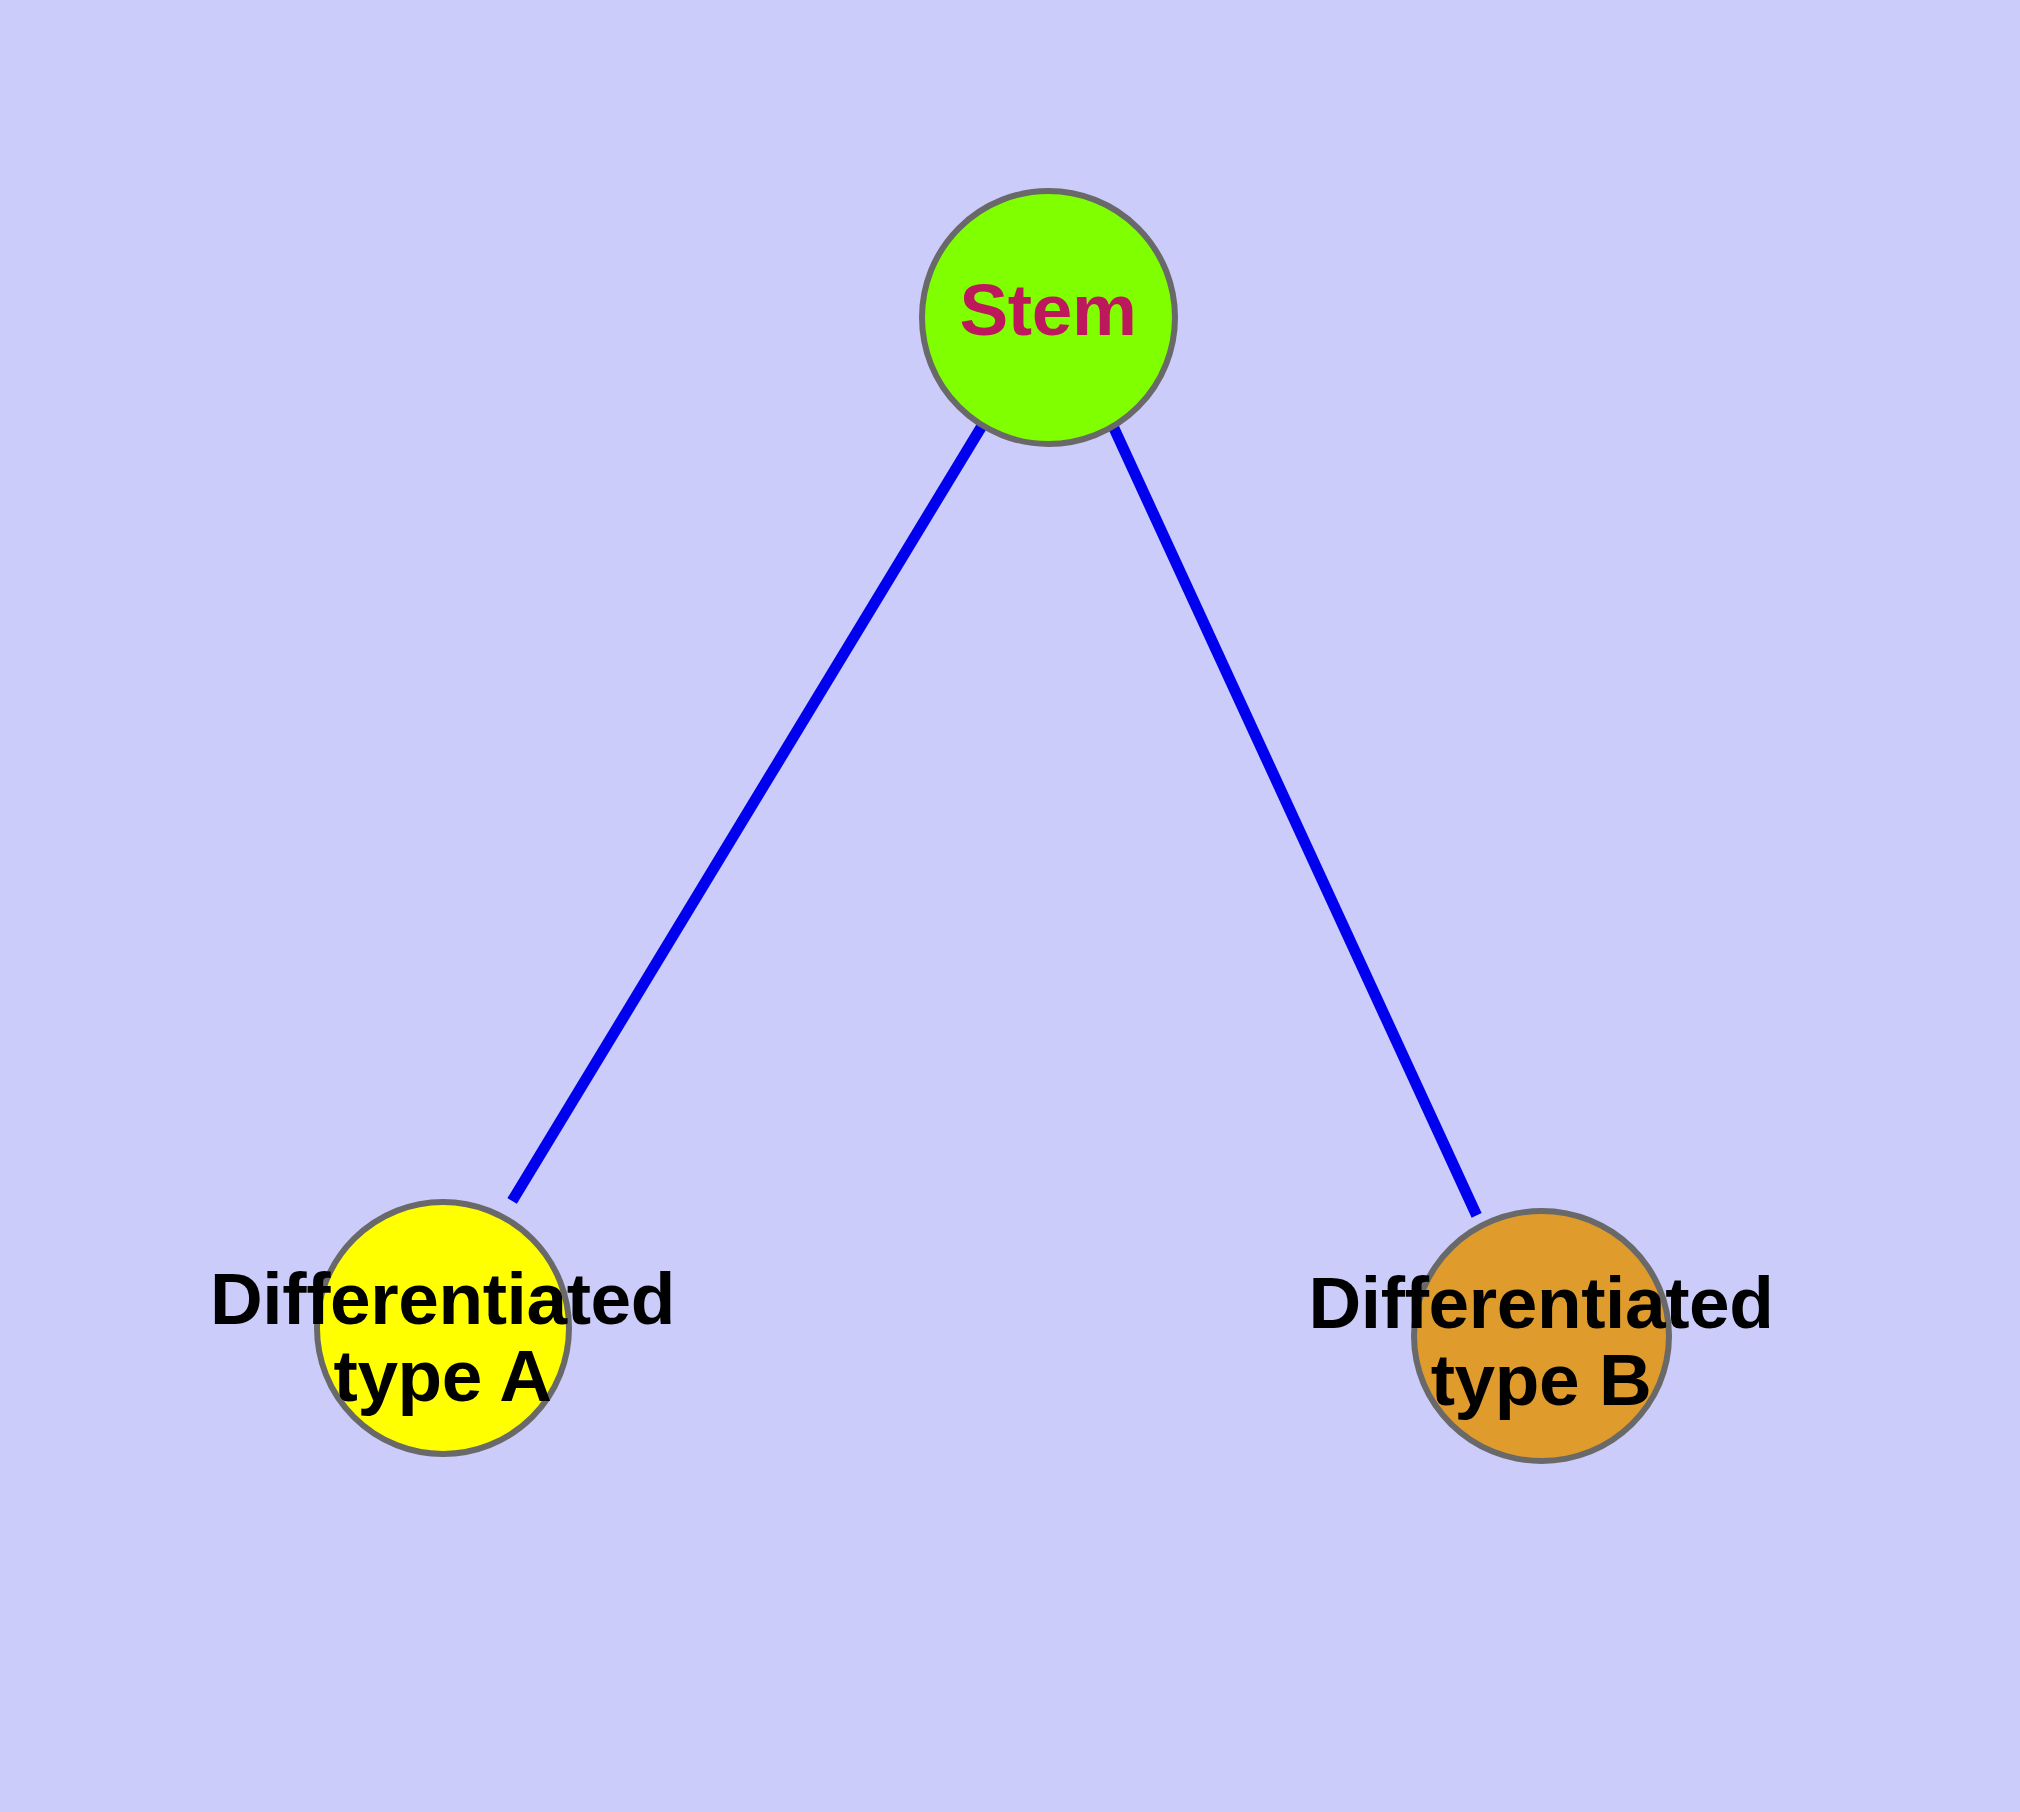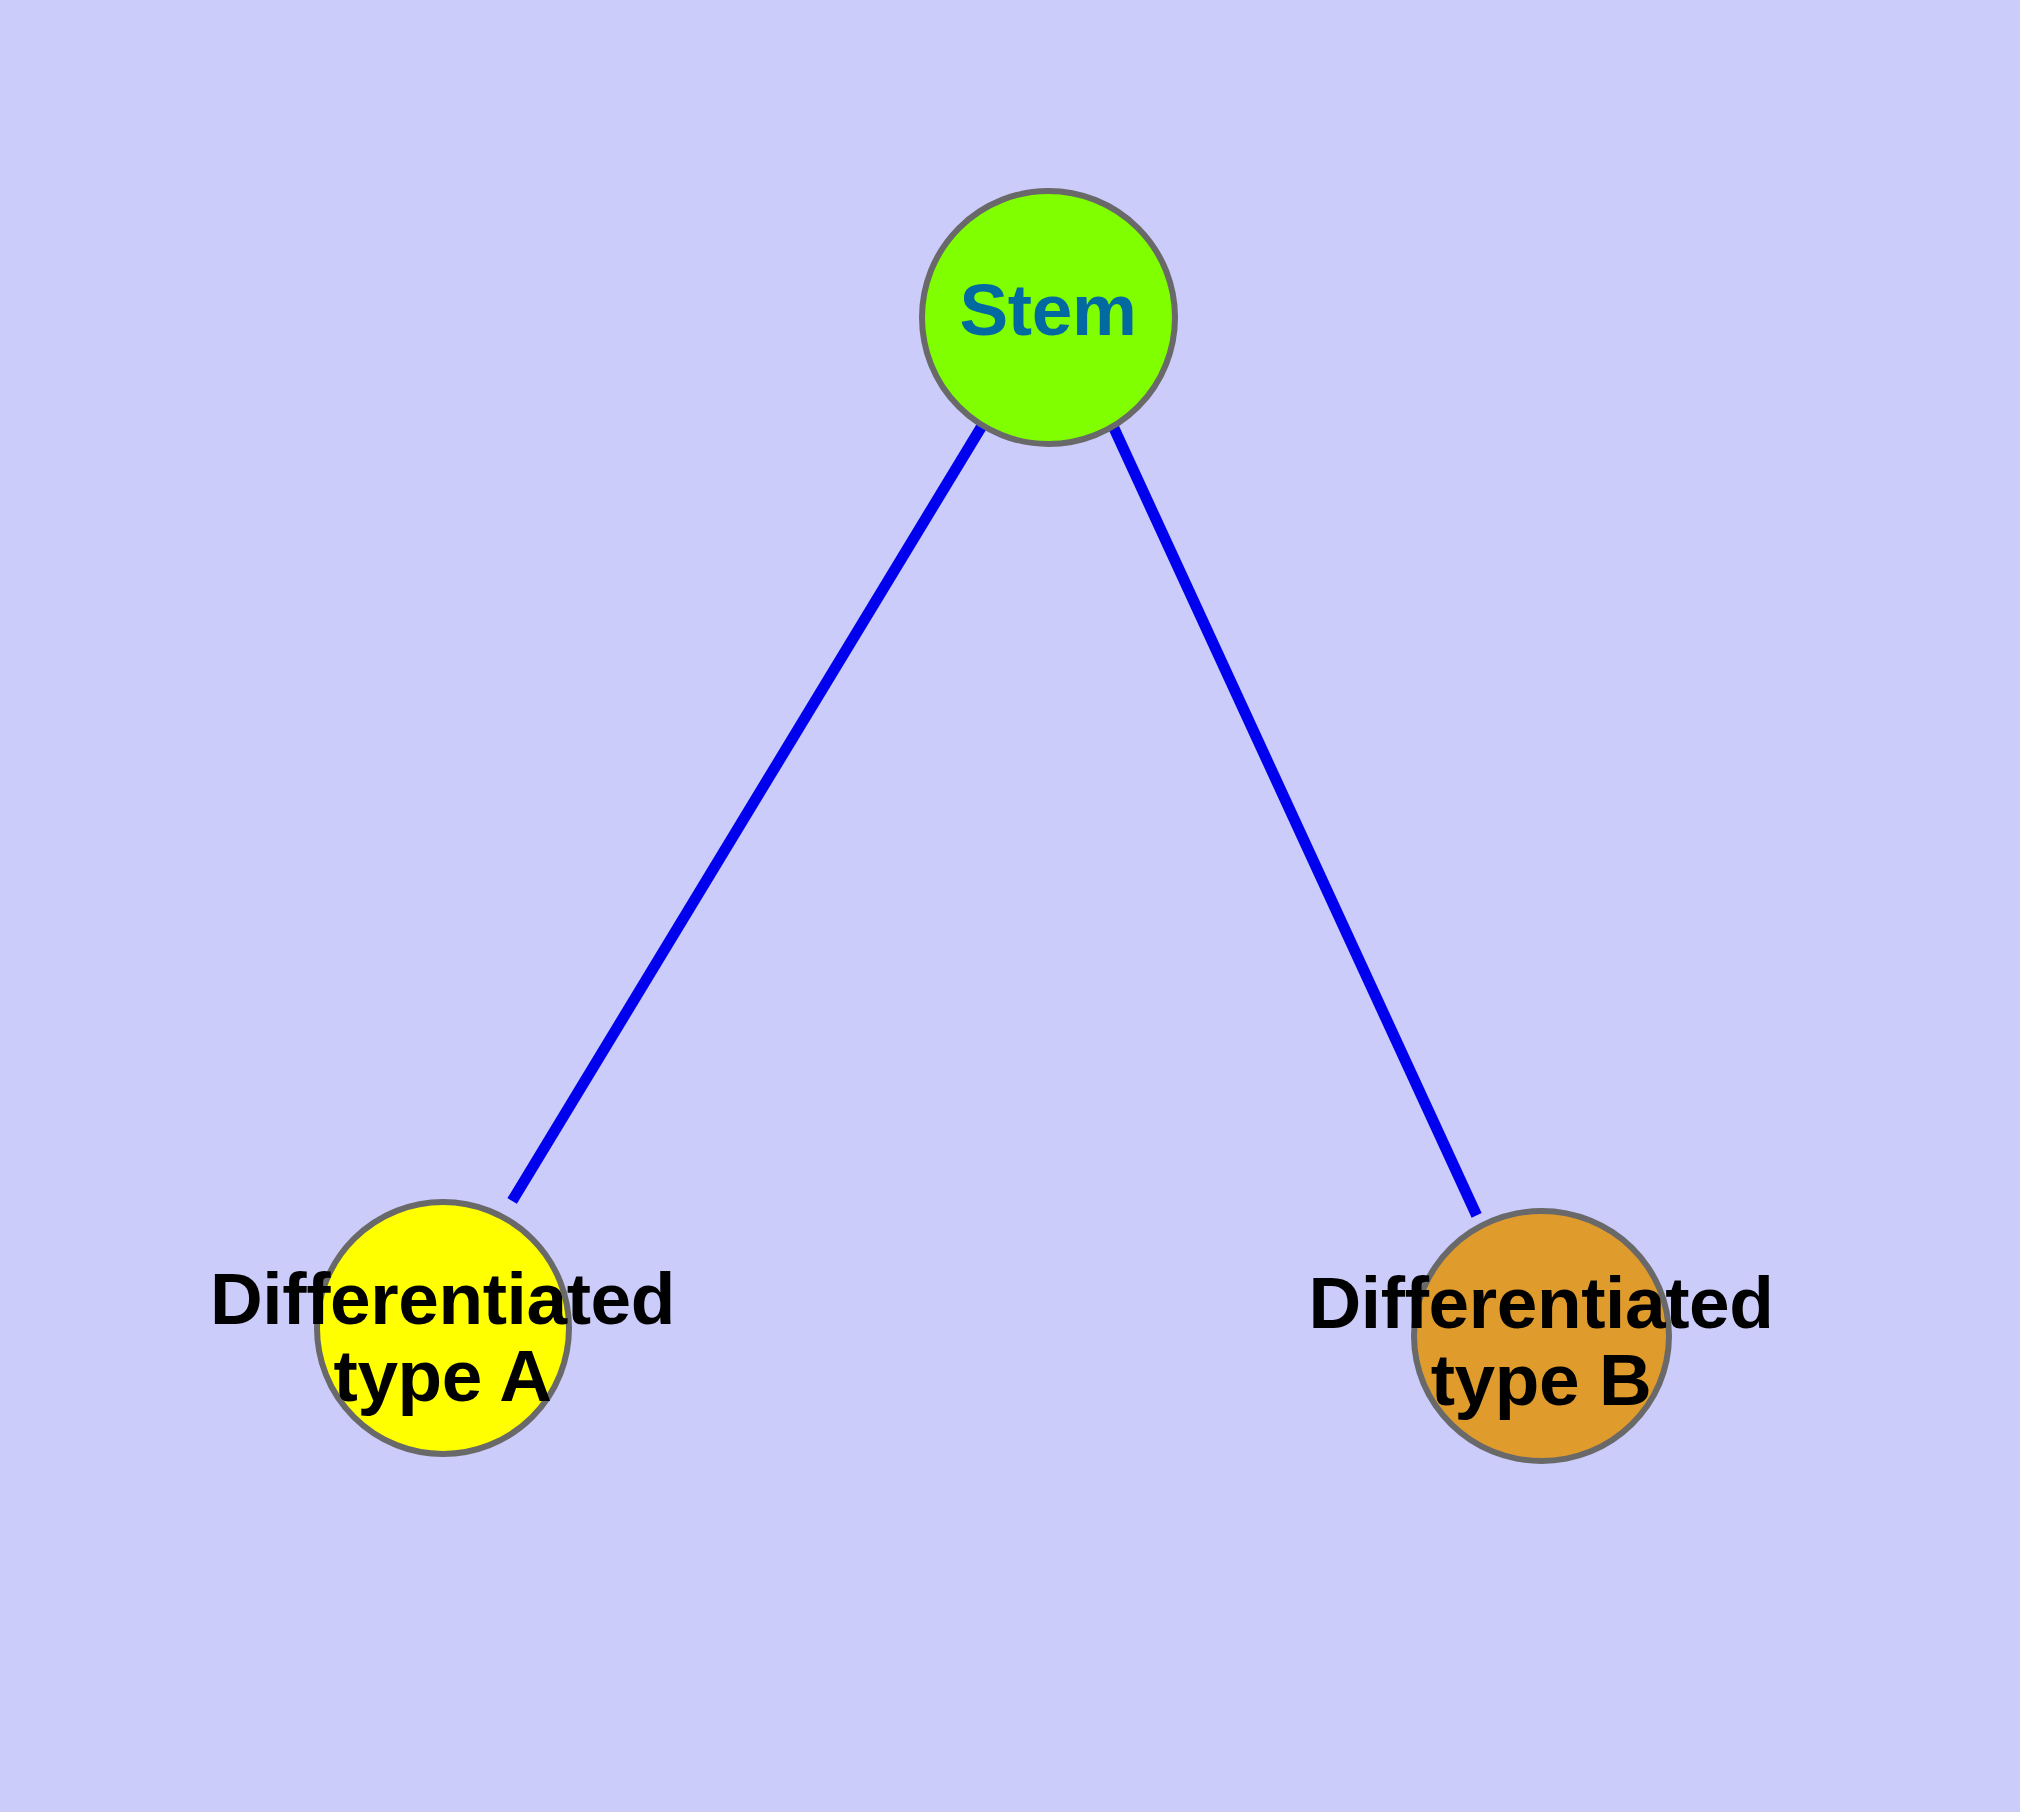--- a/index.html
+++ b/index.html
@@ -113,21 +113,21 @@
 
 <div id="graph-canvas" style="background: rgb(204, 204, 250);">
 
   <svg id="edge-layer" viewBox="0 0 2384 2138" width="2021" height="1812" xmlns="http://www.w3.org/2000/svg" aria-hidden="true">
     <line x1="1158" y1="503" x2="604" y2="1417" stroke="#0000ee" stroke-width="13" stroke-linecap="butt"></line>
     <line x1="1314" y1="505" x2="1742" y2="1434" stroke="#0000ee" stroke-width="13" stroke-linecap="butt"></line>
   </svg>
 
   <div class="node" id="node-stem">
     <div class="node-circle" style="background: rgb(127, 255, 0); border-color: rgb(105, 105, 105);"></div>
-    <div class="node-label" style="color: #0369a1;">Stem</div>
+    <div class="node-label" style="color: #be185d;">Stem</div>
   </div>
 
   <div class="node" id="node-diff-a">
     <div class="node-circle" style="background: rgb(255, 255, 0); border-color: rgb(105, 105, 105);"></div>
     <div class="node-label" style="color: rgb(0, 0, 0);">Differentiated
 type A</div>
   </div>
 
   <div class="node" id="node-diff-b">
     <div class="node-circle" style="background: rgb(224, 155, 45); border-color: rgb(105, 105, 105);"></div>

